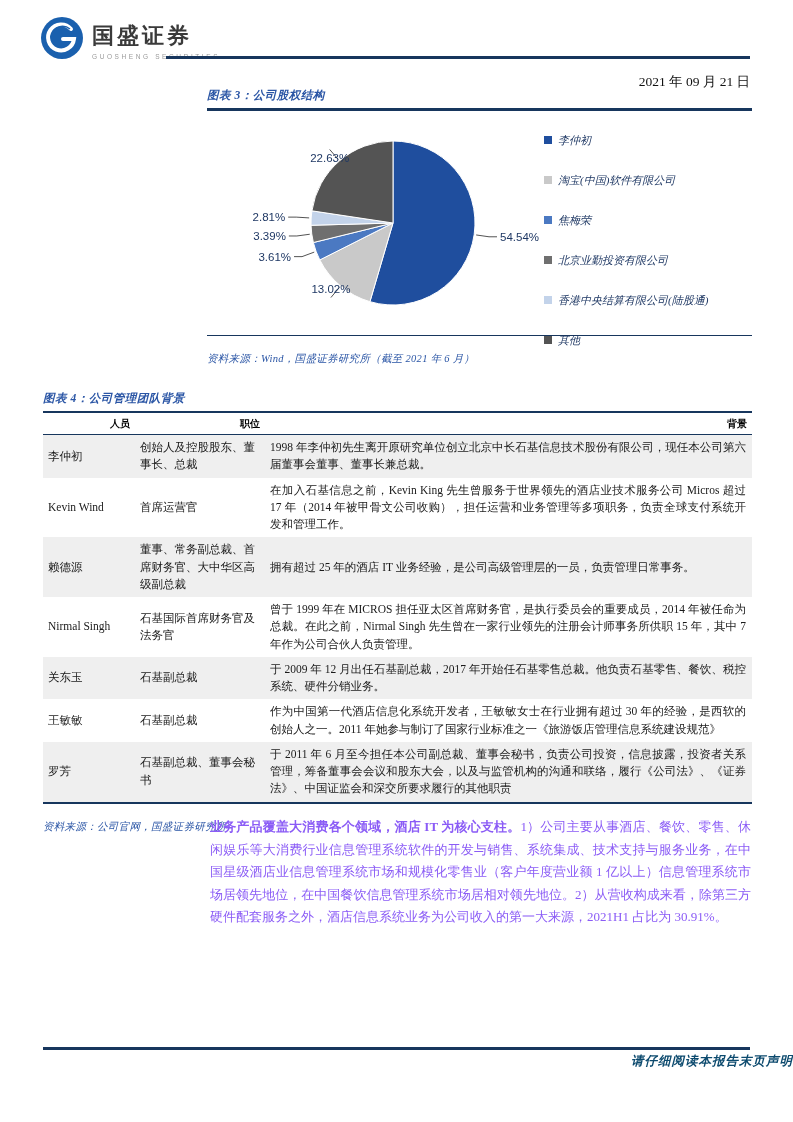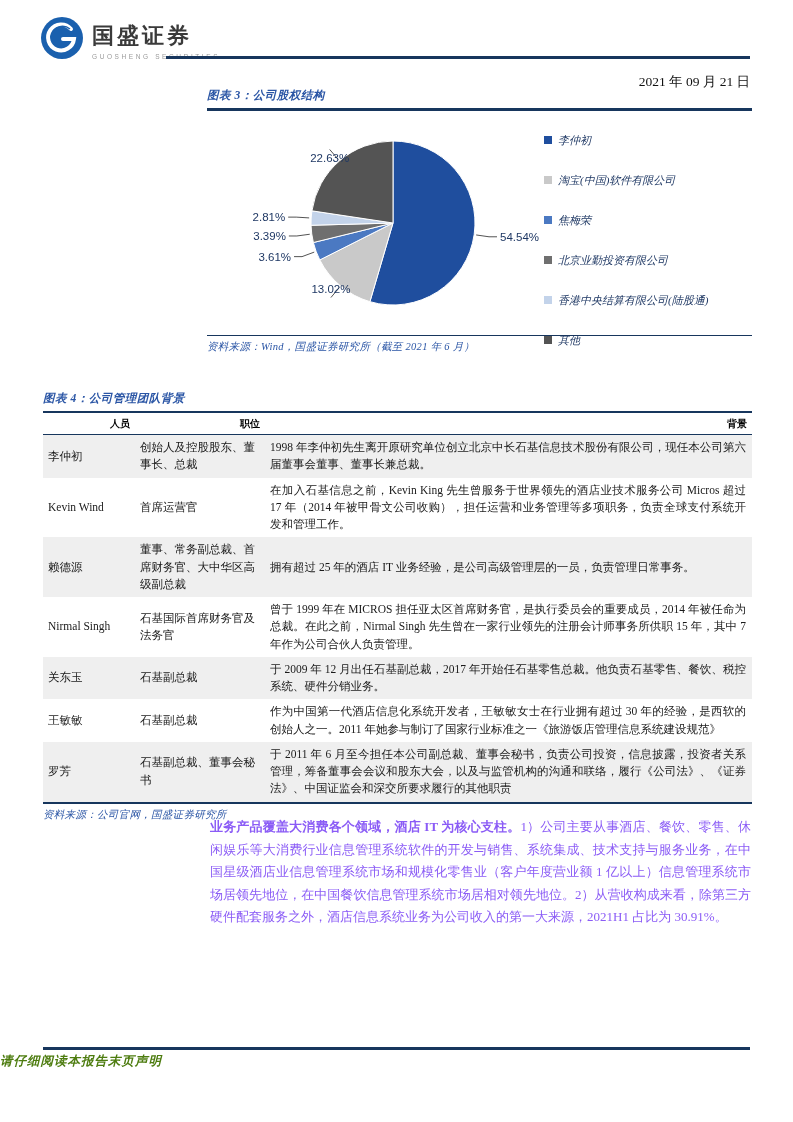--- a/index.html
+++ b/index.html
@@ -18,42 +18,42 @@
   
   .fig3 { position:absolute; left:207px; top:88px; width:545px; }
   .fig-title { color:#2A55A5; font-style:italic; font-weight:bold; font-size:11.5px; letter-spacing:0.5px; }
   .fig-rule { height:2.5px; background:#17365D; margin-top:5px; }
   .chart-wrap { position:relative; height:224px; }
   .chart-wrap svg.pie { position:absolute; left:0; top:0; }
   .legend { position:absolute; left:337px; top:22px; display:flex; flex-direction:column; gap:25px; }
   .legend-item { display:flex; align-items:center; gap:6px; font-size:11px; color:#1F3864; font-style:italic; }
   .legend-swatch { width:8px; height:8px; flex:0 0 auto; }
   .fig-botrule { height:1.5px; background:#17365D; }
-  .fig-source { color:#2A55A5; font-style:italic; font-size:10.5px; margin-top:4px; letter-spacing:0.3px; }
+  .fig-source { color:#2A55A5; font-style:italic; font-size:10.5px; margin-top:16px; letter-spacing:0.3px; }
 
   
   .fig4 { position:absolute; left:43px; top:391px; width:709px; }
   .mgmt-table { width:100%; border-collapse:collapse; margin-top:5px; border-bottom:2.5px solid #17365D; }
   .mgmt-table thead th { text-align:right; font-weight:bold; color:#000; font-size:10px;
       padding:4px 5px 3px 5px; border-top:2.5px solid #17365D; border-bottom:1.8px solid #17365D; }
   .mgmt-table td { font-size:11.5px; color:#1a1a1a; line-height:1.5; padding:4px 6px 4px 5px; vertical-align:middle; }
   .mgmt-table tbody tr:nth-child(odd) { background:#EFEFEF; }
   .mgmt-table td.col-bg { text-align:justify; }
   .col-name  { width:92px; }
   .col-title { width:130px; }
 
   
   .body-para { position:absolute; left:210px; top:816px; width:541px; font-size:13px;
       line-height:1.74; text-align:justify; color:#8b5cf6; }
   .body-para .lead { font-weight:bold; }
 
   
   .footer-rule { position:absolute; left:43px; right:43px; top:1047px; height:2.5px; background:#17365D; }
-  .footer-text { position:absolute; left:0; right:0; top:1053px; text-align:left;
-      color:#4d7c0f; font-weight:bold; font-style:italic; font-size:12.5px; letter-spacing:1px; }
+  .footer-text { position:absolute; left:0; right:0; top:1053px; text-align:right;
+      color:#0c4a6e; font-weight:bold; font-style:italic; font-size:12.5px; letter-spacing:1px; }
 </style>
 </head>
 <body>
 
 <div class="page">
 
   <div class="header-logo">
     <svg class="logo-mark" viewBox="0 0 44 44">
       <circle cx="22" cy="22" r="21" fill="#1A60AE"></circle>
       <path d="M31 13 A13 13 0 1 0 34 23 L23 23" fill="none" stroke="#ffffff" stroke-width="4" stroke-linecap="round"></path>

